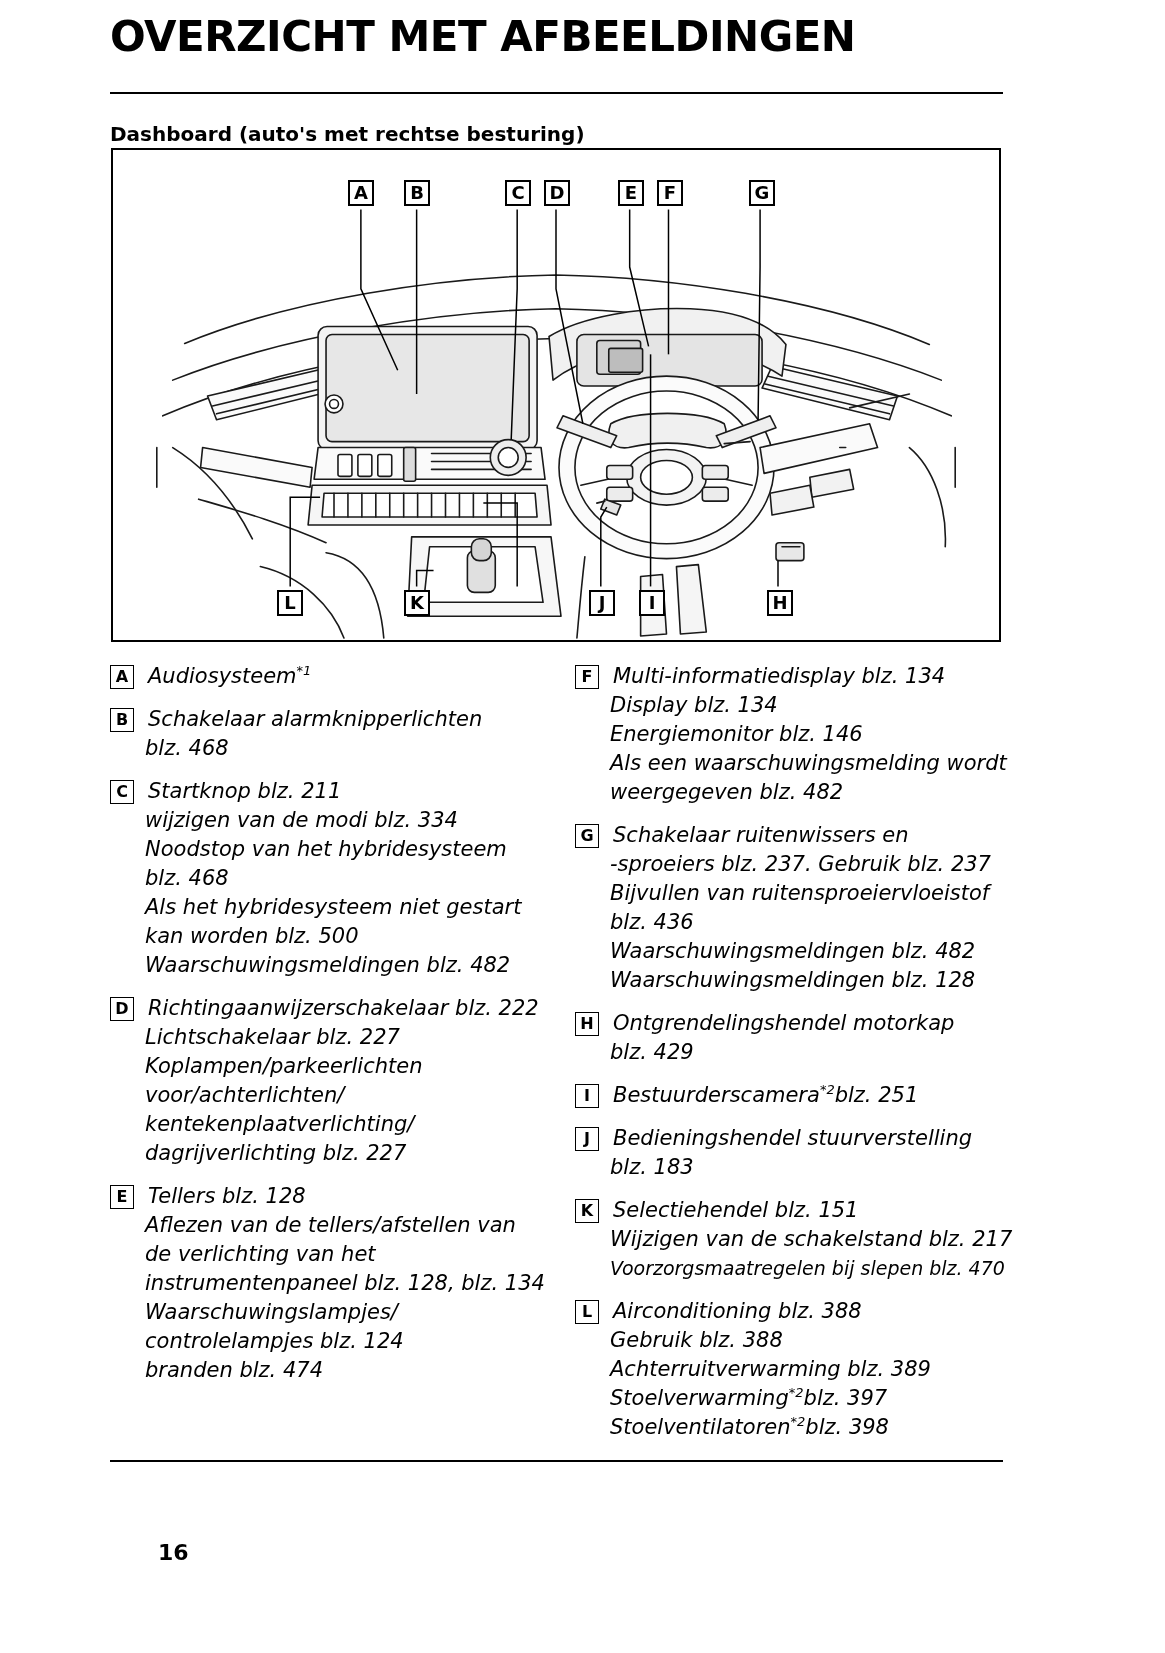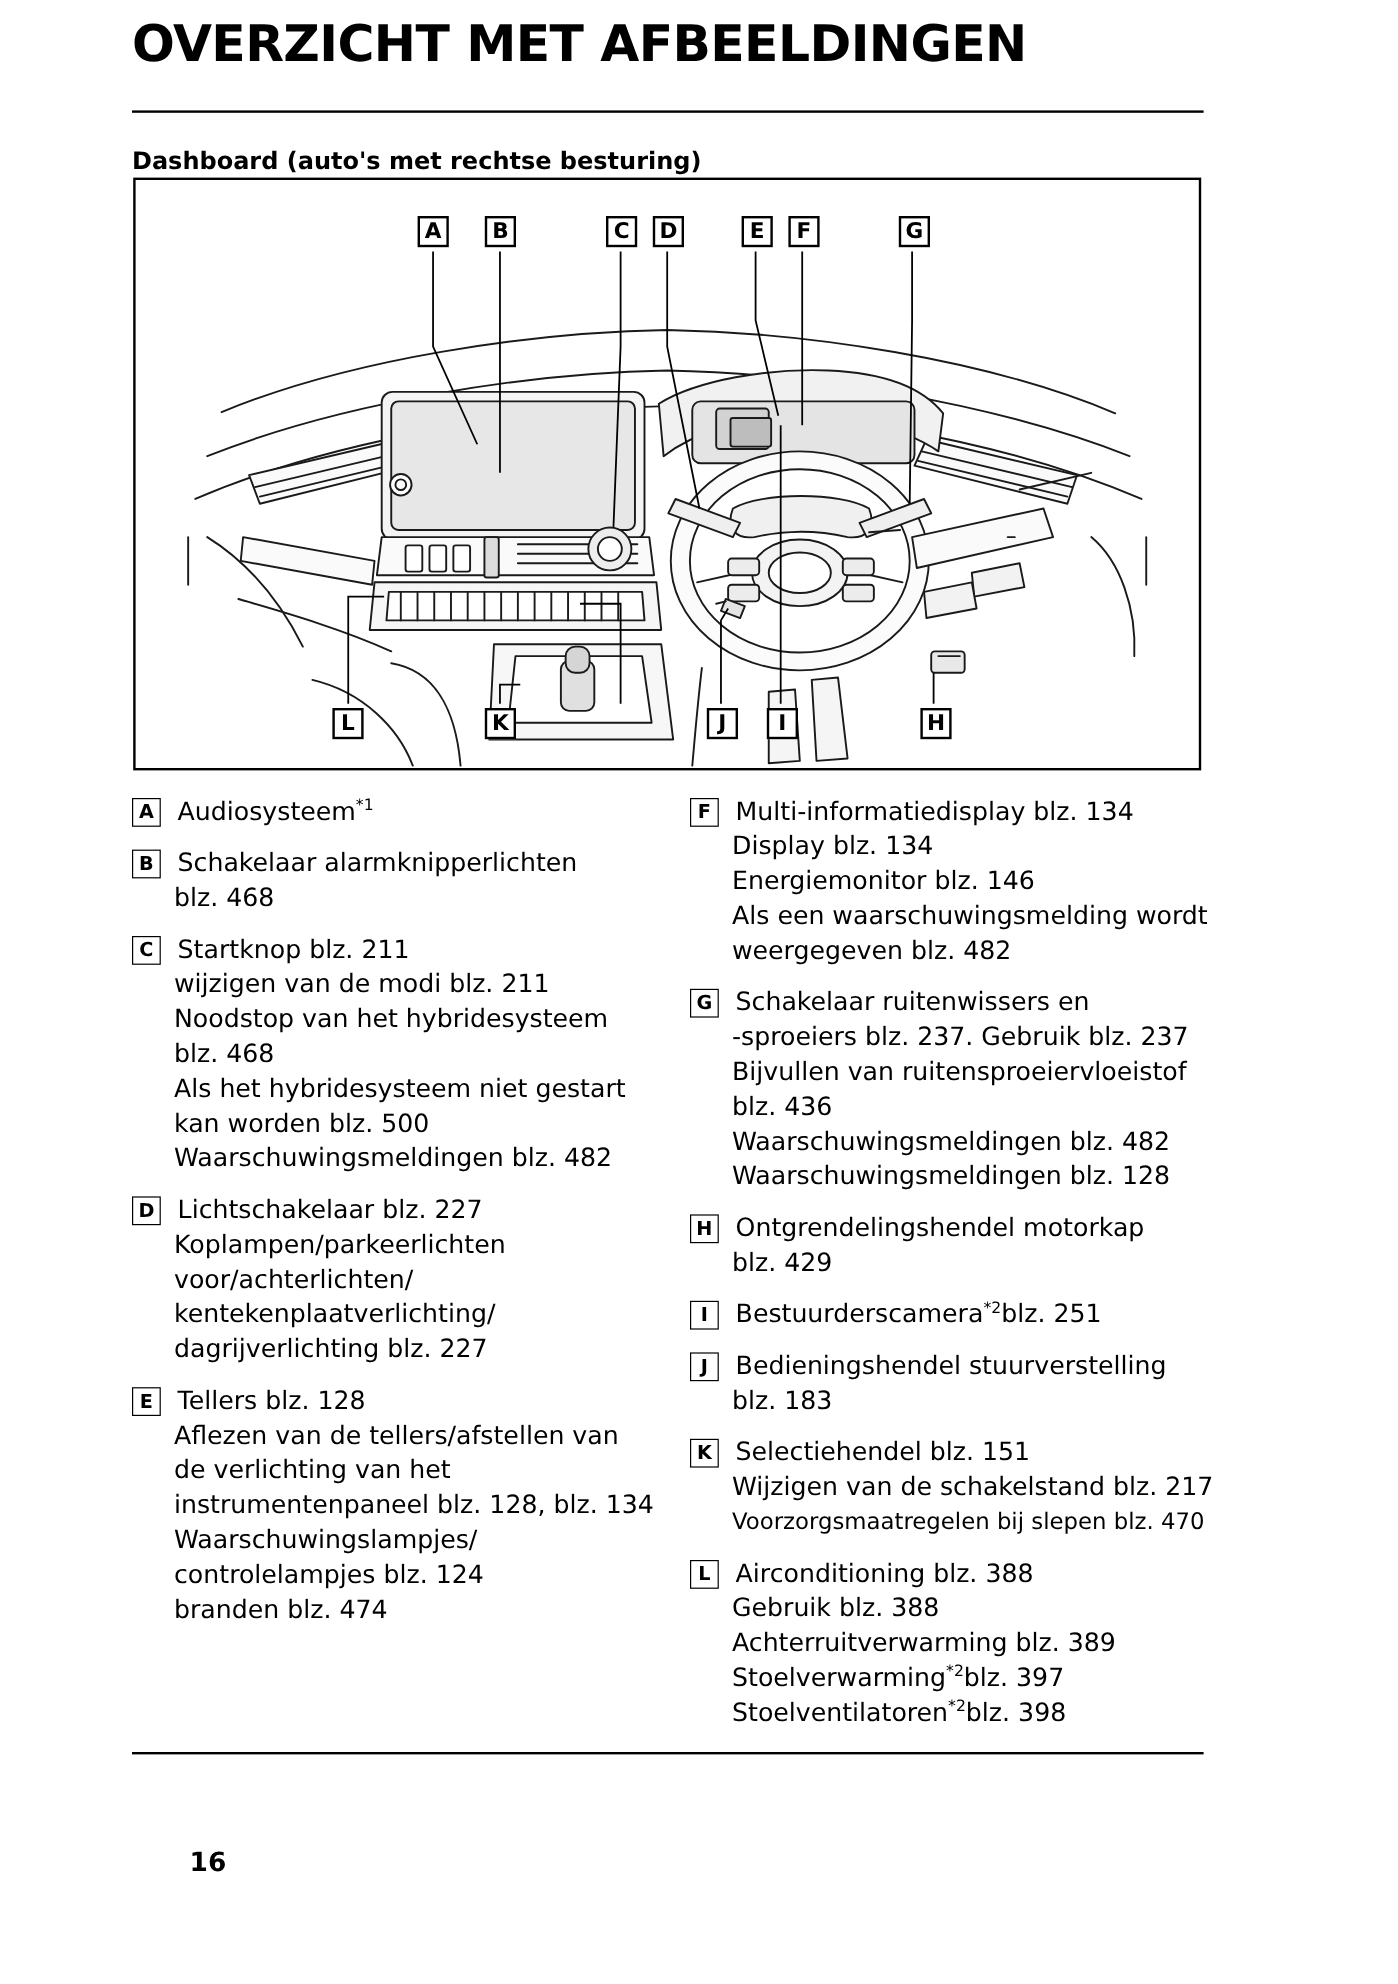--- a/index.html
+++ b/index.html
@@ -114,21 +114,21 @@
     text-align: center;
     margin-top: 3px;
     margin-right: 11px;
     background: #fff;
   }
   .entry .lines {
     flex: 1 1 auto;
     font-size: 21px;
     line-height: 29px;
   }
-  .entry .lines .ln { white-space: nowrap; }
+  .entry .lines .ln { white-space: nowrap; font-style: italic; }
   .entry .lines .ln:first-child { text-indent: 3px; }
   sup { font-size: 0.62em; vertical-align: super; line-height: 0; }
   .small-line { font-size: 19px; }
 
   .rule-bottom {
     position: absolute;
     left: 110px;
     top: 1460px;
     width: 893px;
     height: 2px;
@@ -301,31 +301,32 @@
           <div class="tag">B</div>
           <div class="lines">
             <div class="ln">Schakelaar alarmknipperlichten</div>
             <div class="ln">blz. 468</div>
           </div>
         </div>
         <div class="entry">
           <div class="tag">C</div>
           <div class="lines">
             <div class="ln">Startknop blz. 211</div>
-            <div class="ln">wijzigen van de modi blz. 211</div>
+            <div class="ln">wijzigen van de modi blz. 334</div>
             <div class="ln">Noodstop van het hybridesysteem</div>
             <div class="ln">blz. 468</div>
             <div class="ln">Als het hybridesysteem niet gestart</div>
             <div class="ln">kan worden blz. 500</div>
             <div class="ln">Waarschuwingsmeldingen blz. 482</div>
           </div>
         </div>
         <div class="entry">
           <div class="tag">D</div>
           <div class="lines">
+            <div class="ln">Richtingaanwijzerschakelaar blz. 222</div>
             <div class="ln">Lichtschakelaar blz. 227</div>
             <div class="ln">Koplampen/parkeerlichten</div>
             <div class="ln">voor/achterlichten/</div>
             <div class="ln">kentekenplaatverlichting/</div>
             <div class="ln">dagrijverlichting blz. 227</div>
           </div>
         </div>
         <div class="entry">
           <div class="tag">E</div>
           <div class="lines">

